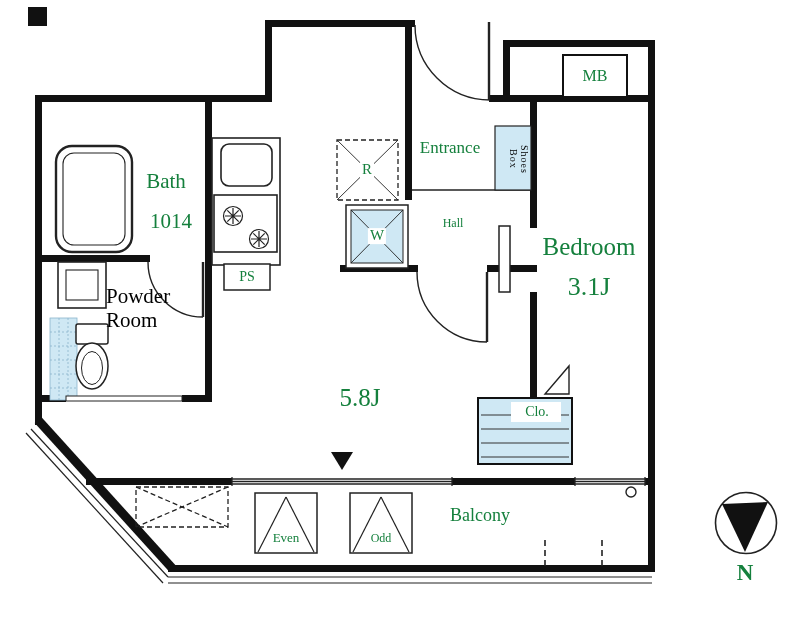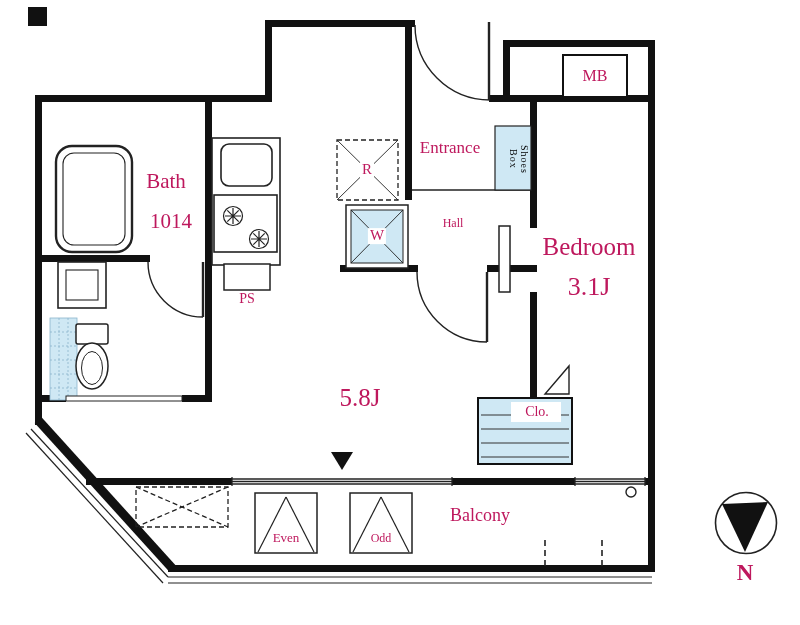--- a/index.html
+++ b/index.html
@@ -1,18 +1,18 @@
 <!DOCTYPE html>
 <html><head>
 <meta charset="utf-8">
 <style>
   html,body{margin:0;padding:0;background:#fff;}
   .stage{position:relative;width:800px;height:625px;background:#ffffff;overflow:hidden;}
   svg{position:absolute;left:0;top:0;}
-  .lbl{position:absolute;font-family:"Liberation Serif",serif;color:#be185d;
+  .lbl{position:absolute;font-family:"Liberation Serif",serif;color:#15803d;
        transform:translate(-50%,-50%);white-space:nowrap;line-height:1.05;}
   .lbl-block{position:absolute;font-family:"Liberation Serif",serif;color:#000;line-height:1.15;}
   .chip{background:#ffffff;padding:0 2px;}
   .vtext{position:absolute;font-family:"Liberation Serif",serif;color:#000;
          writing-mode:vertical-rl;text-align:center;letter-spacing:1px;}
   .vtext span{display:block;}
 </style>
 </head>
 <body>
 
@@ -180,31 +180,32 @@
 
     <g>
       <circle cx="746" cy="523" r="30.5" fill="#fff" stroke="#222" stroke-width="1.6"></circle>
       <polygon points="722,504 768,502 745,552" fill="#111"></polygon>
     </g>
   </svg>
 
   <div class="lbl" style="left:166px;top:181px;font-size:21px;">Bath</div>
   <div class="lbl" style="left:171px;top:206px;font-size:21px;margin-top:15px;">1014</div>
 
+  <div class="lbl-block" style="left:106px;top:284px;width:110px;font-size:21px;">Powder Room</div>
 
   <div class="lbl" style="left:450px;top:148px;font-size:17px;text-align:center;">Entrance</div>
   <div class="lbl" style="left:453px;top:223px;font-size:12px;">Hall</div>
 
   <div class="vtext" style="left:498px;top:130px;width:32px;height:58px;font-size:10px;">
     <span>Shoes</span>
     <span>Box</span>
   </div>
 
   <div class="lbl" style="left:595px;top:76px;font-size:16px;">MB</div>
-  <div class="lbl" style="left:247px;top:277px;font-size:14px;margin-top:22px;">PS</div>
+  <div class="lbl" style="left:247px;top:277px;font-size:14px;">PS</div>
   <div class="lbl chip" style="left:367px;top:170px;font-size:15px;">R</div>
   <div class="lbl chip" style="left:377px;top:236px;font-size:15px;">W</div>
 
   <div class="lbl" style="left:589px;top:247px;font-size:25px;font-family:Liberation Serif, serif;">Bedroom</div>
   <div class="lbl" style="left:589px;top:287px;font-size:26px;">3.1J</div>
 
   <div class="lbl" style="left:360px;top:398px;font-size:25px;">5.8J</div>
 
   <div class="lbl" style="left:537px;top:412px;font-size:14px;">Clo.</div>
   <div class="lbl" style="left:480px;top:515px;font-size:18px;">Balcony</div>

